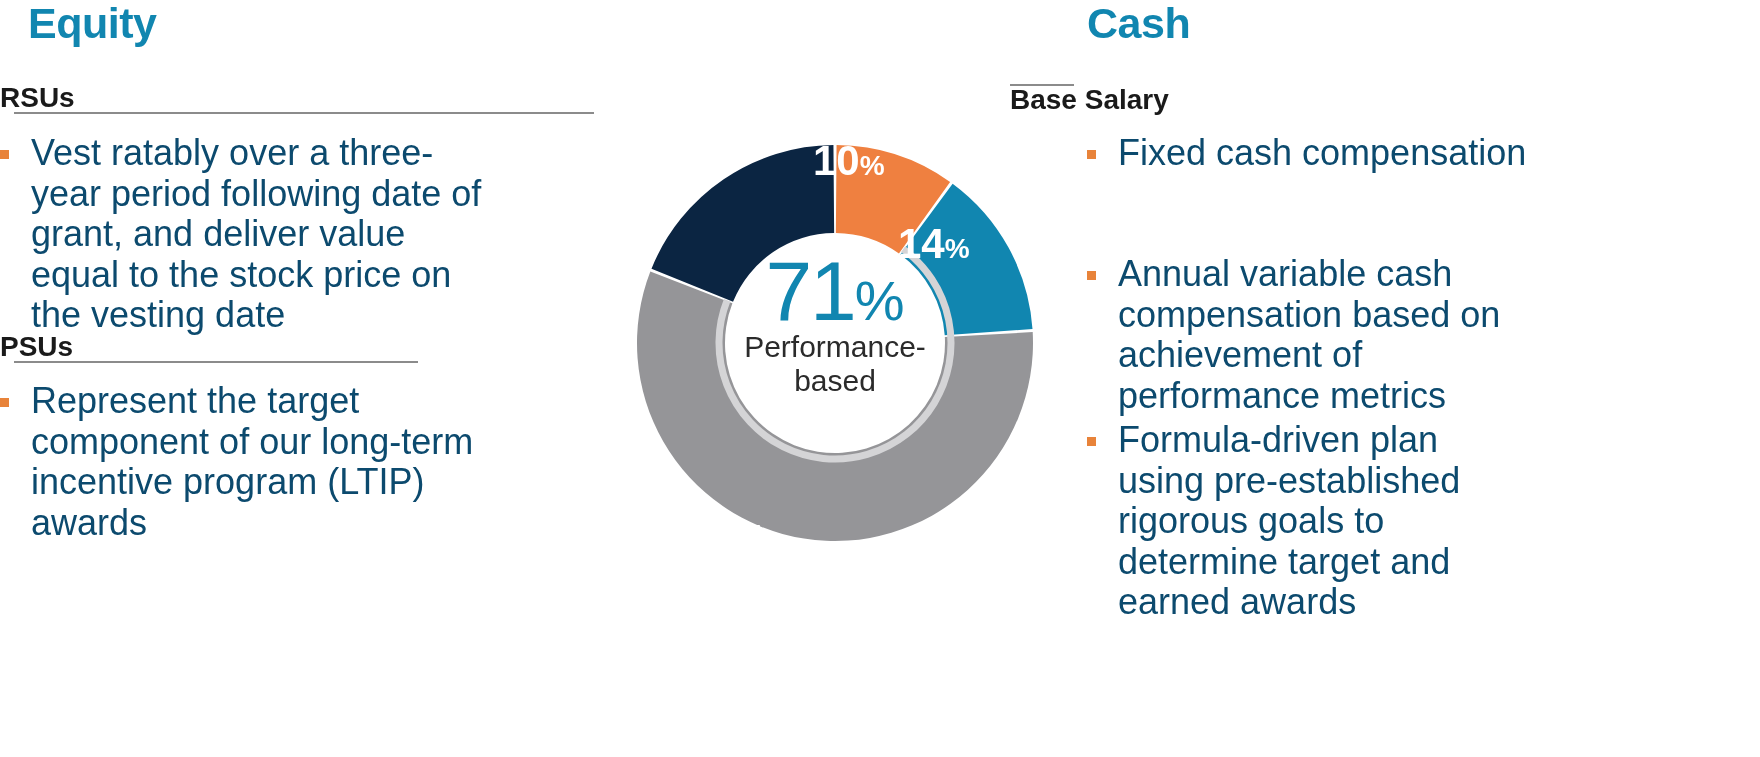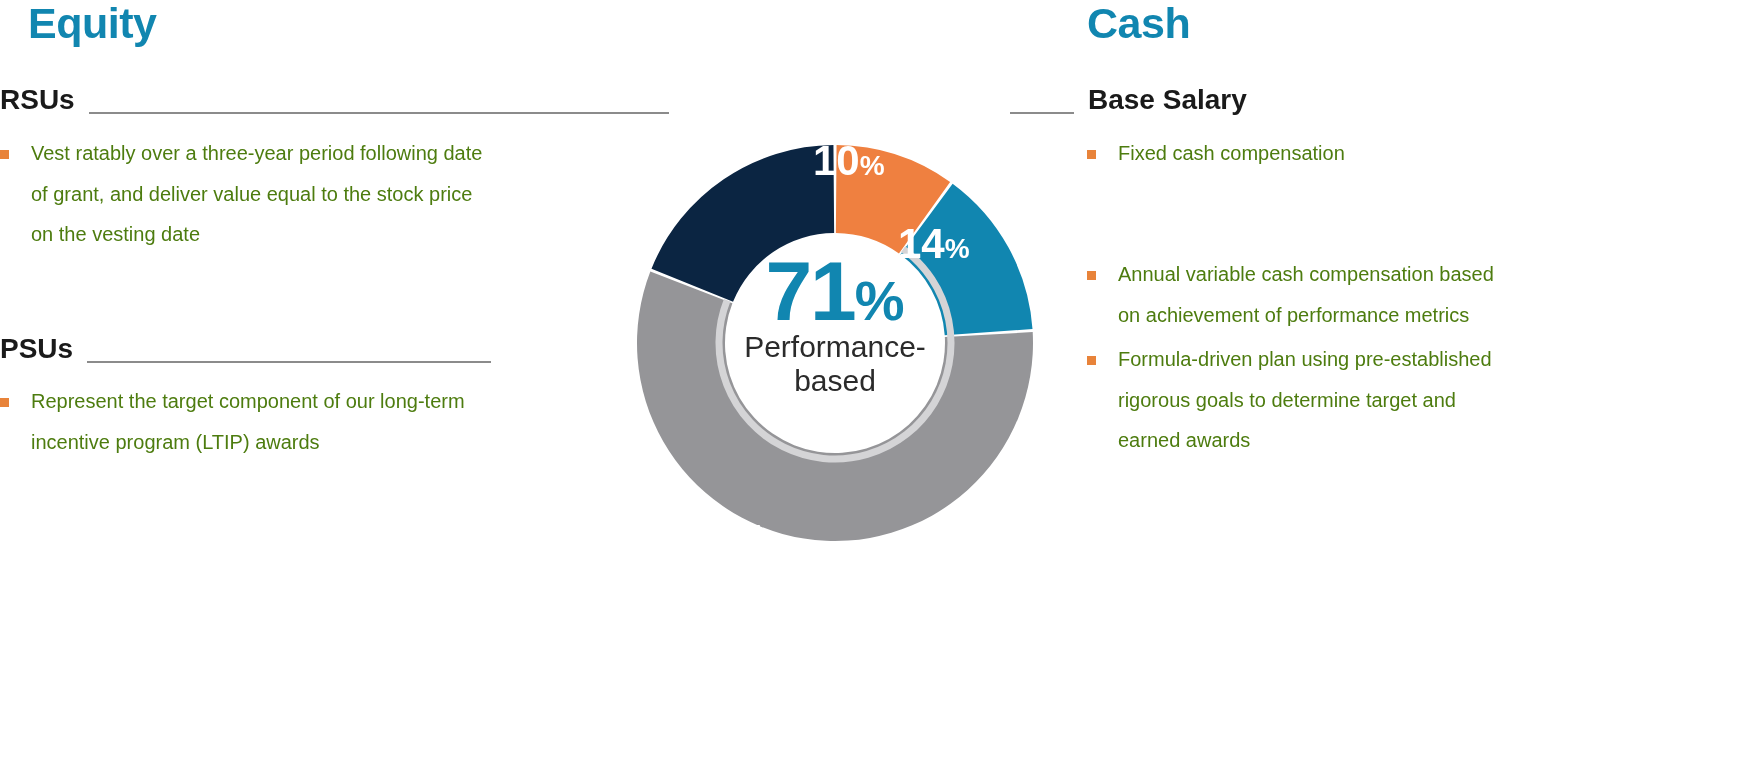--- a/index.html
+++ b/index.html
@@ -28,22 +28,23 @@
     letter-spacing: -0.5px;
     line-height: 1;
   }
   #equity-title { left: 0px; top: 2px; margin-left: 28px; }
   #cash-title   { left: 1087px; top: 2px; }
 
   
   .section-head {
     position: absolute;
     display: flex;
-    align-items: flex-end;
+    align-items: flex-start;
     height: 30px;
+    flex-direction: column;
   }
   .section-head .sh-label {
     font-size: 28px;
     font-weight: bold;
     color: #1a1a1a;
     white-space: nowrap;
     line-height: 1;
   }
   .section-head .rule {
     height: 0;
@@ -62,23 +63,23 @@
   }
   .bullet .sq {
     width: 9px;
     height: 9px;
     background: #E8833A;
     flex: 0 0 auto;
     margin-top: 17px;
     margin-right: 22px;
   }
   .bullet .txt {
-    font-size: 20px;
+    font-size: 36px;
     line-height: 40.5px;
-    color: #4d7c0f;
+    color: #0c4a6e;
     font-weight: normal;
   }
 
   
   #donut-wrap {
     position: absolute;
     left: 500px;
     top: 40px;
     width: 560px;
     height: 570px;
@@ -97,21 +98,21 @@
 
   #center-stack {
     position: absolute;
     left: 0; top: 0;
     width: 340px;
     text-align: center;
     pointer-events: none;
   }
   #center-big {
     color: #1186B0;
-    font-weight: bold;
+    font-weight: normal;
     line-height: 0.92;
     white-space: nowrap;
   }
   #center-big .num { font-size: 84px; letter-spacing: -2px; }
   #center-big .pct { font-size: 56px; }
   #center-sub {
     font-size: 30px;
     line-height: 34px;
     color: #2b2b2b;
     margin-top: 0;

